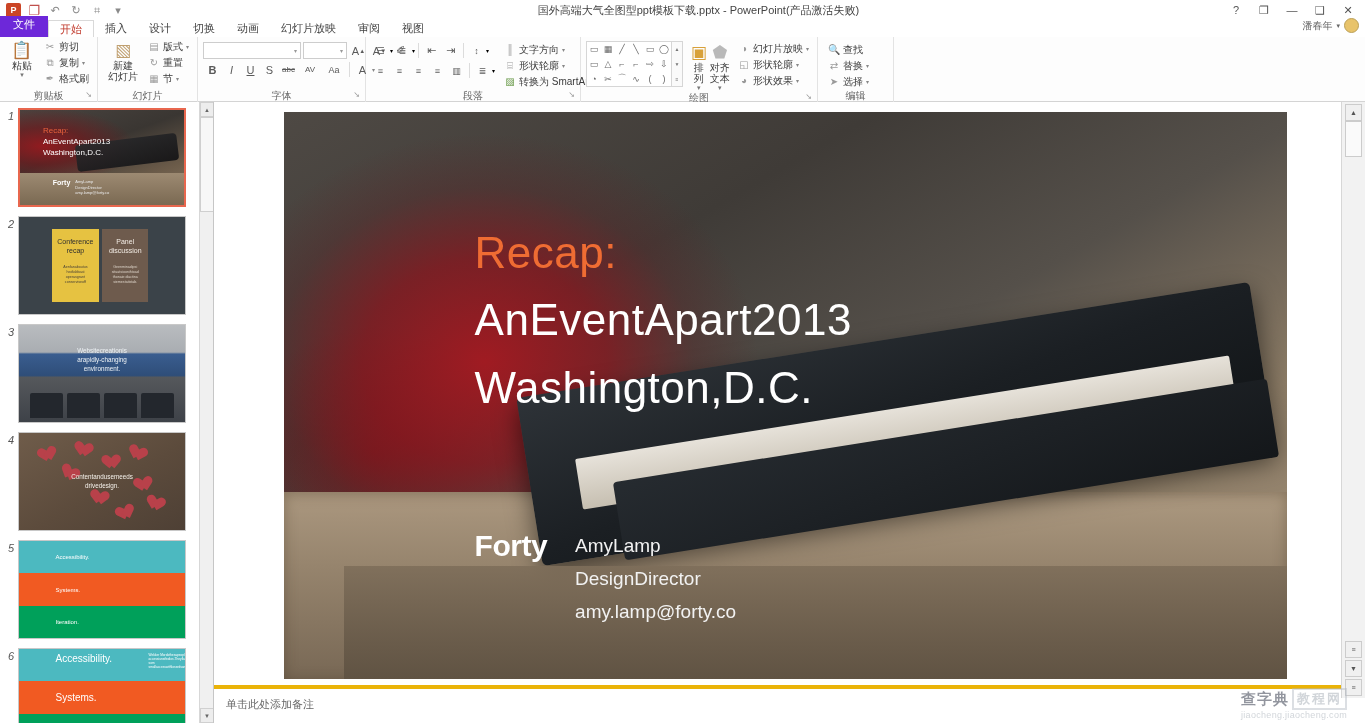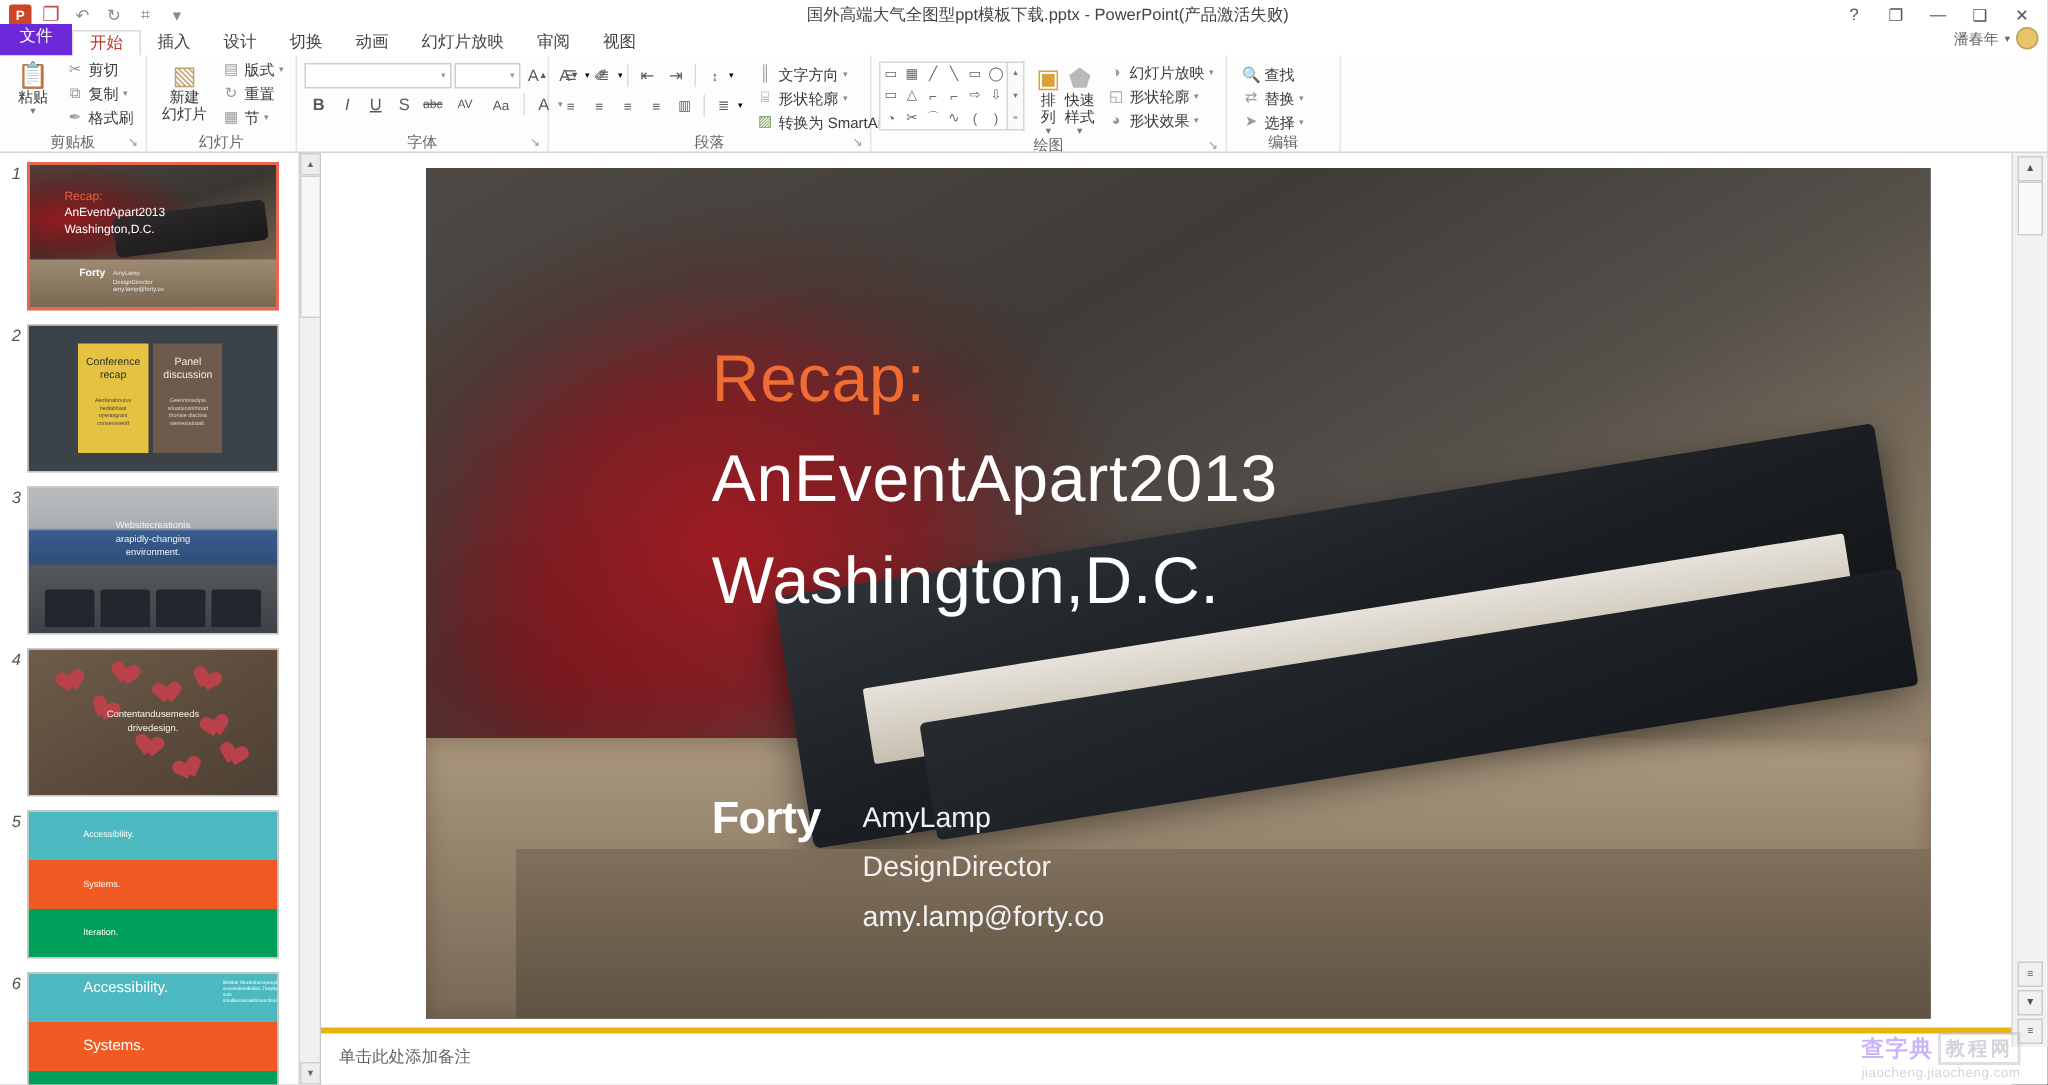--- a/index.html
+++ b/index.html
@@ -291,21 +291,21 @@
   }
   .notes-text {
     position: absolute; left: 12px; top: 8px; font-size: 11px; color: #666;
   }
   .watermark {
     position: absolute; right: 0px; bottom: 2px; width: 142px; height: 34px;
     opacity: .45; display: flex; flex-direction: column; align-items: center;
     justify-content: center; pointer-events: none;
   }
   .wm-top { display: flex; align-items: center; gap: 3px; }
-  .wm-a { font-size: 15px; color: #8b5cf6; font-weight: bold; letter-spacing: 1px; }
+  .wm-a { font-size: 15px; color: #0f172a; font-weight: bold; letter-spacing: 1px; }
   .wm-b {
     font-size: 13px; color: #9aa3ad; font-weight: bold;
     border: 2px solid #b3bac2; padding: 0 3px; letter-spacing: 2px;
   }
   .wm-url { font-size: 9px; color: #9aa3ad; letter-spacing: .3px; }
 </style>
 </head>
 <body>
 
 <div class="titlebar">
@@ -523,21 +523,21 @@
           <span>≡</span>
         </div>
       </div>
       <div class="bigbtn" style="width:46px;margin-left:6px">
         <span class="gl">▣</span>
         <span class="lbl">排列</span>
         <span class="carets">▾</span>
       </div>
       <div class="bigbtn" style="width:52px">
         <span class="gl" style="color:#b9b9b9">⬟</span>
-        <span class="lbl">快速样式</span>
+        <span class="lbl">对齐文本</span>
         <span class="carets">▾</span>
       </div>
       <div class="smallcol" style="padding-left:4px">
         <div class="smallbtn">
           <span class="ic">◑</span>
           <span>幻灯片放映</span>
           <span class="ar">▾</span>
         </div>
         <div class="smallbtn">
           <span class="ic">◱</span>

